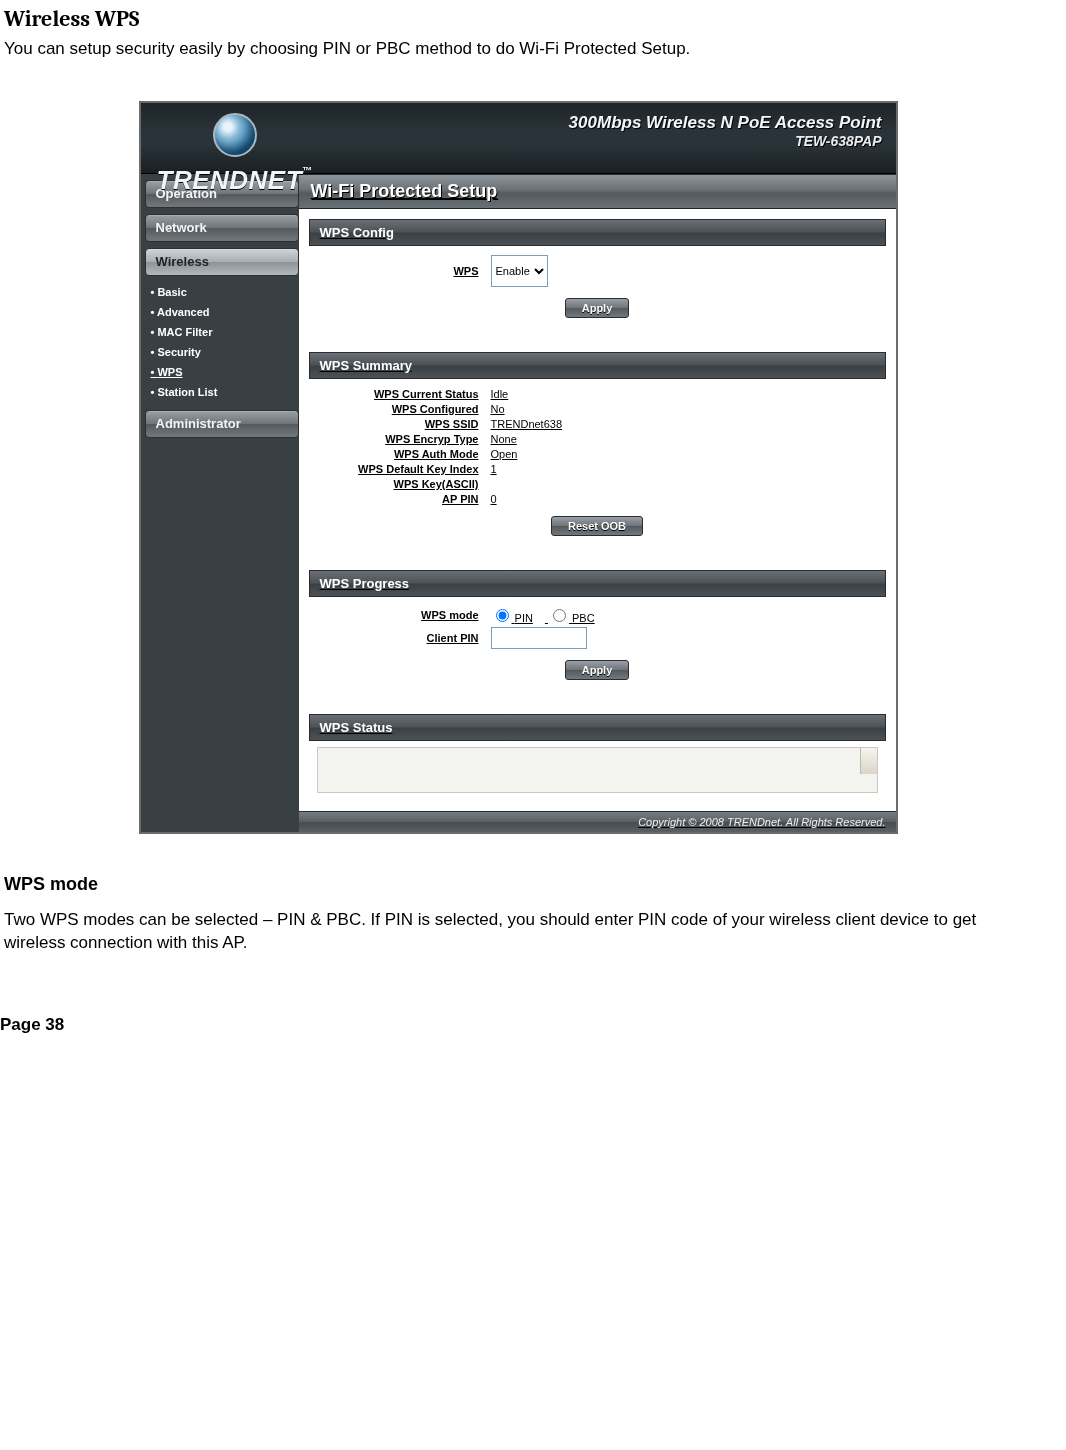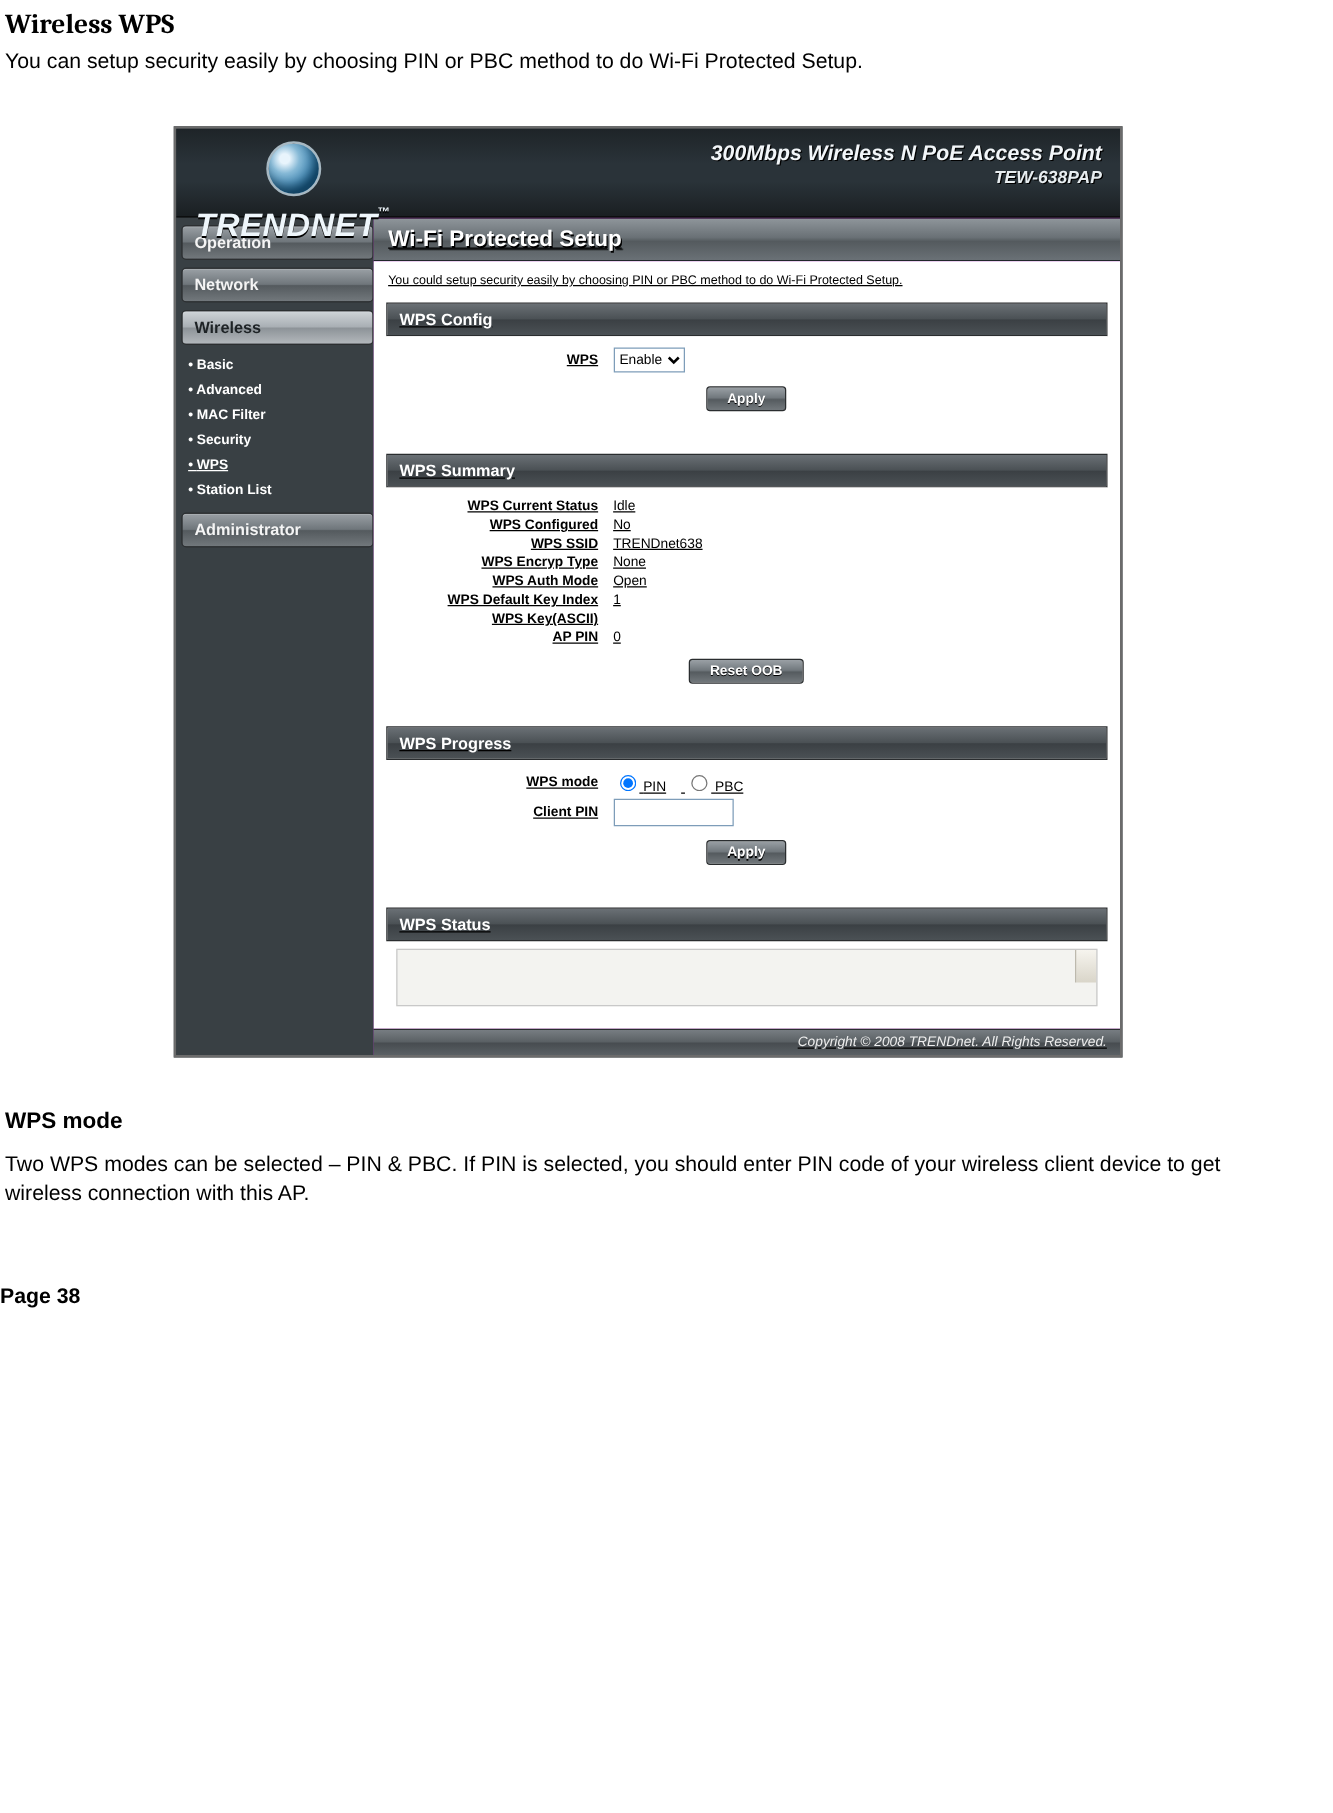--- a/index.html
+++ b/index.html
@@ -198,21 +198,21 @@
     color: #000;
   }
   .form-row .val {
     flex: 1;
     font-size: 11px;
     color: #000;
     padding-left: 2px;
   }
   select.wps-sel {
     font-size: 11px;
-    height: 20px;
+    height: 32px;
     border: 1px solid #7e9db9;
     background: #fff;
   }
   .btn-row {
     text-align: center;
     padding-top: 8px;
   }
   .ui-btn {
     display: inline-block;
     padding: 3px 16px;
@@ -315,21 +315,20 @@
           <div class="item">• <span>Security</span></div>
           <div class="item current">• <span>WPS</span></div>
           <div class="item">• <span>Station List</span></div>
         </div>
         <div class="nav-btn">Administrator</div>
       </div>
 
       <div class="content">
         <div class="content-title-bar">Wi-Fi Protected Setup</div>
         <div class="content-inner">
-          <div class="intro-small">You could setup security easily by choosing PIN or PBC method to do Wi-Fi Protected Setup.</div>
 
           <div class="panel">
             <div class="panel-head">WPS Config</div>
             <div class="panel-body">
               <div class="form-row">
                 <div class="lbl">WPS</div>
                 <div class="val">
                   <select class="wps-sel">
                     <option>Enable</option>
                   </select>

